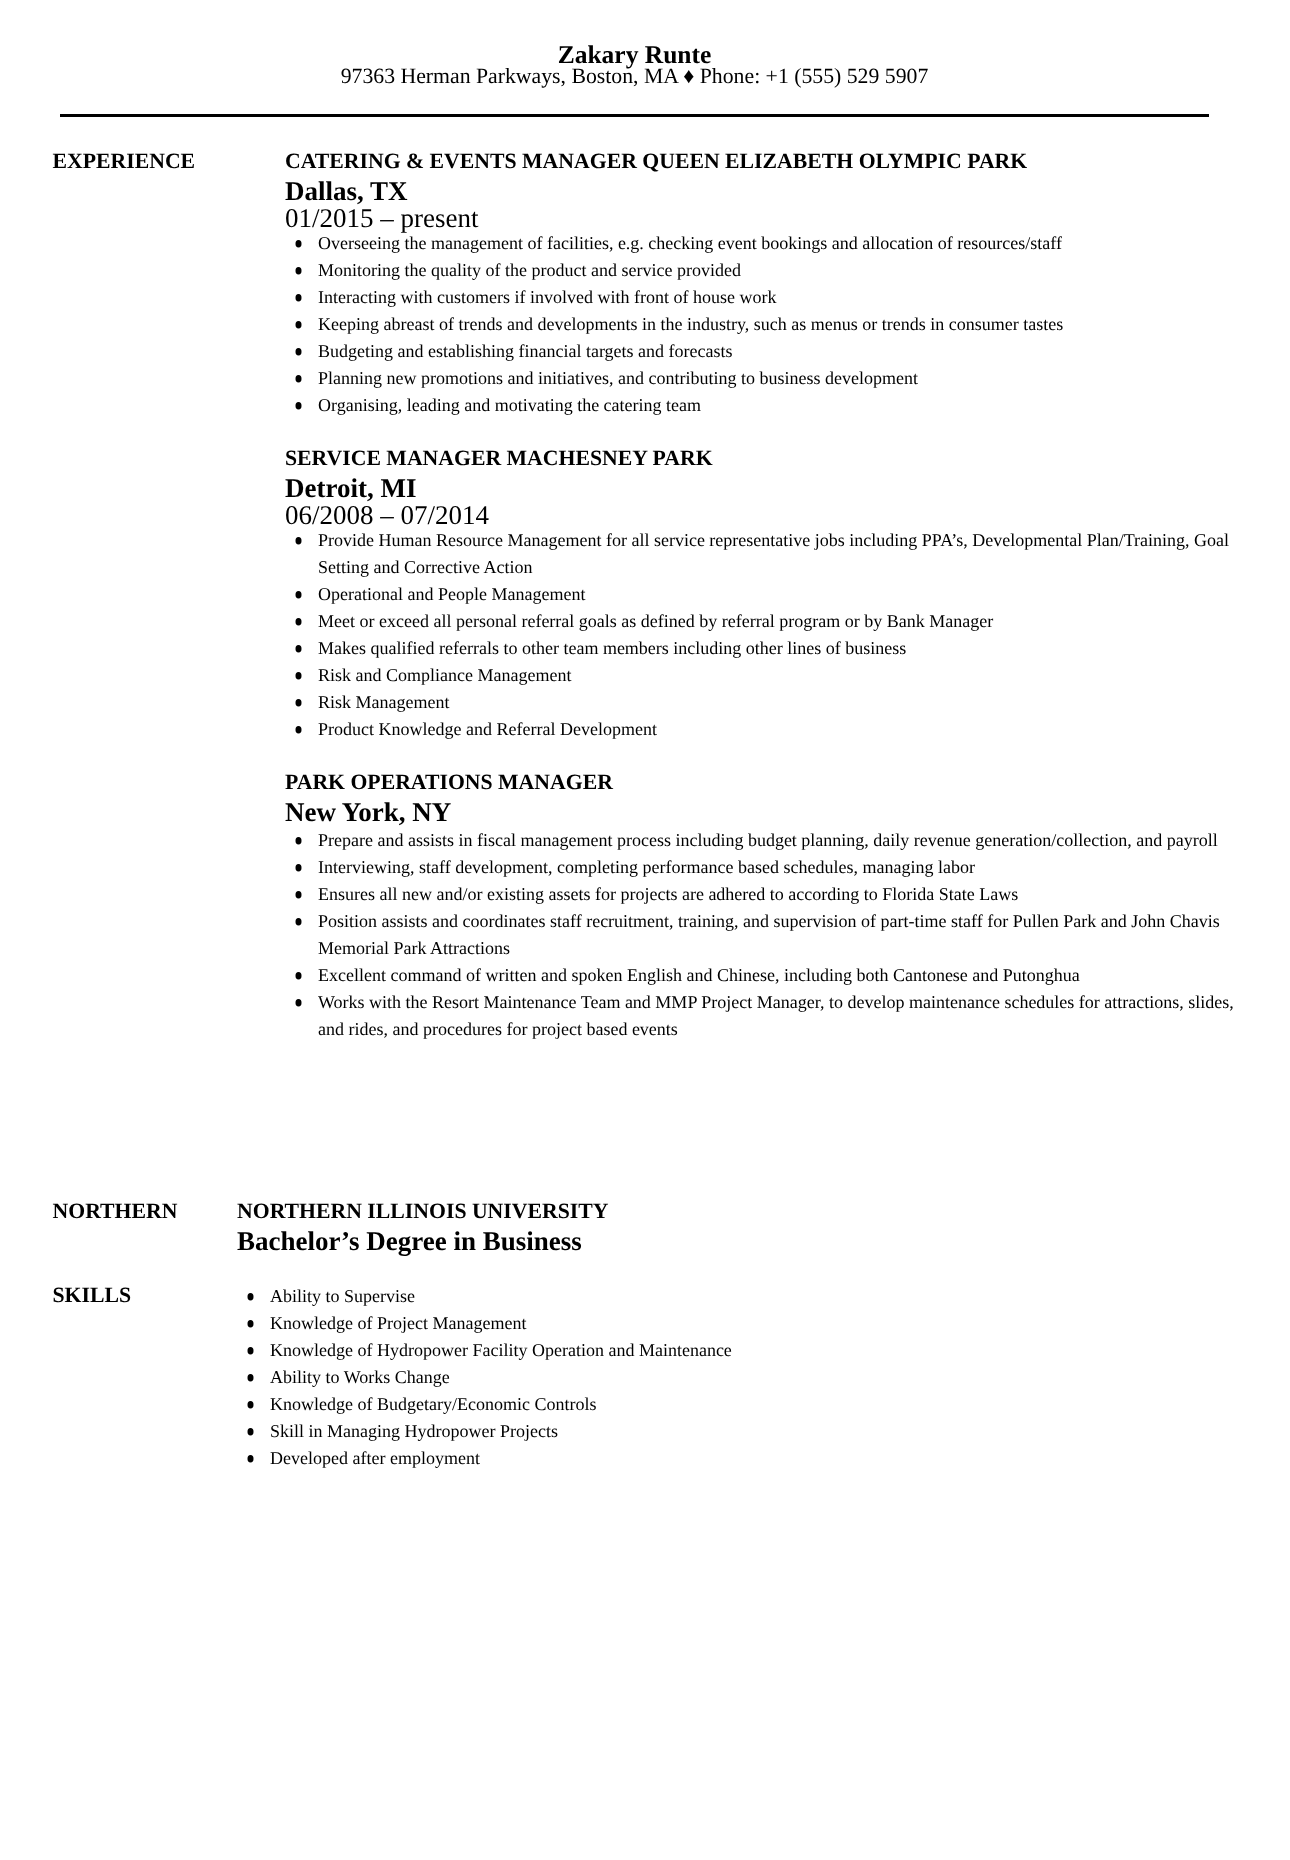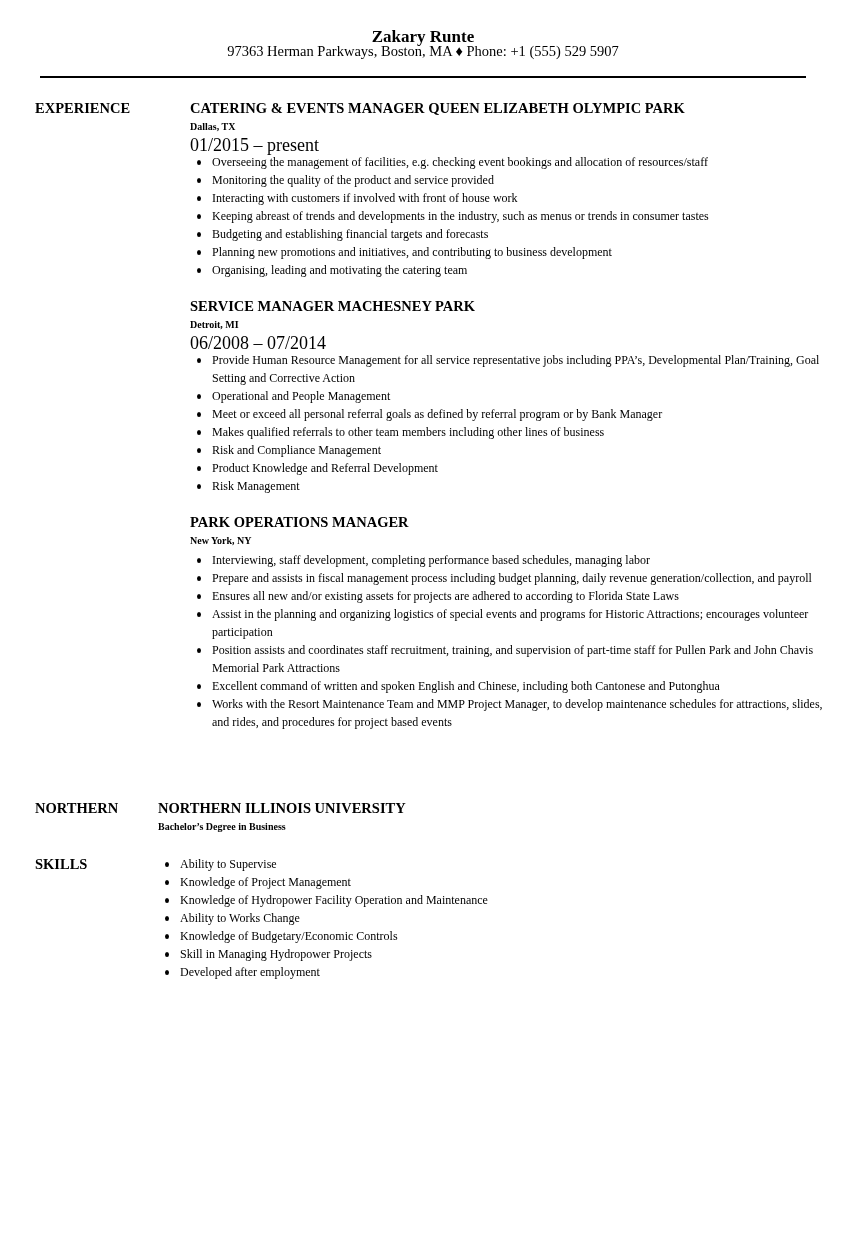--- a/index.html
+++ b/index.html
@@ -20,21 +20,21 @@
     position: absolute; top: 76px; left: 40px; width: 766px; height: 2px; background: #000;
   }
   .section { position: absolute; left: 0; width: 860px; }
   .section-label {
     position: absolute; left: 35px; top: 0;
     font-weight: bold; font-size: 14.5px; line-height: 18px;
   }
   .section-body { position: absolute; left: 158px; top: 0; width: 670px; }
   .job { margin-bottom: 18px; margin-left: 32px; }
   .job-title, .edu-school { font-weight: bold; font-size: 14.5px; line-height: 18px; }
-  .job-loc, .edu-degree { font-weight: bold; font-size: 10px; line-height: 20px; }
+  .job-loc, .edu-degree { font-weight: bold; font-size: 18px; line-height: 20px; }
   .job-dates { font-size: 18px; line-height: 16px; }
   ul { margin: 0; padding: 0; list-style: none; }
   li {
     position: relative; padding-left: 22px; line-height: 18px; font-size: 12px;
   }
   li::before {
     content: ""; position: absolute; left: 7px; top: 7px; width: 4px; height: 5px;
     background: #000; border-radius: 50%;
   }
 </style>
@@ -67,33 +67,32 @@
     <div class="job">
       <div class="job-title">SERVICE MANAGER MACHESNEY PARK</div>
       <div class="job-loc">Detroit, MI</div>
       <div class="job-dates">06/2008 – 07/2014</div>
       <ul>
         <li>Provide Human Resource Management for all service representative jobs including PPA’s, Developmental Plan/Training, Goal Setting and Corrective Action</li>
         <li>Operational and People Management</li>
         <li>Meet or exceed all personal referral goals as defined by referral program or by Bank Manager</li>
         <li>Makes qualified referrals to other team members including other lines of business</li>
         <li>Risk and Compliance Management</li>
+        <li>Risk Management</li>
         <li>Product Knowledge and Referral Development</li>
-        <li>Risk Management</li>
       </ul>
     </div>
 
     <div class="job">
       <div class="job-title">PARK OPERATIONS MANAGER</div>
       <div class="job-loc">New York, NY</div>
       <ul>
+        <li>Prepare and assists in fiscal management process including budget planning, daily revenue generation/collection, and payroll</li>
         <li>Interviewing, staff development, completing performance based schedules, managing labor</li>
-        <li>Prepare and assists in fiscal management process including budget planning, daily revenue generation/collection, and payroll</li>
         <li>Ensures all new and/or existing assets for projects are adhered to according to Florida State Laws</li>
-        <li>Assist in the planning and organizing logistics of special events and programs for Historic Attractions; encourages volunteer participation</li>
         <li>Position assists and coordinates staff recruitment, training, and supervision of part-time staff for Pullen Park and John Chavis Memorial Park Attractions</li>
         <li>Excellent command of written and spoken English and Chinese, including both Cantonese and Putonghua</li>
         <li>Works with the Resort Maintenance Team and MMP Project Manager, to develop maintenance schedules for attractions, slides, and rides, and procedures for project based events</li>
       </ul>
     </div>
 
   </div>
 </div>
 
 <div class="section" style="top:799px;">

